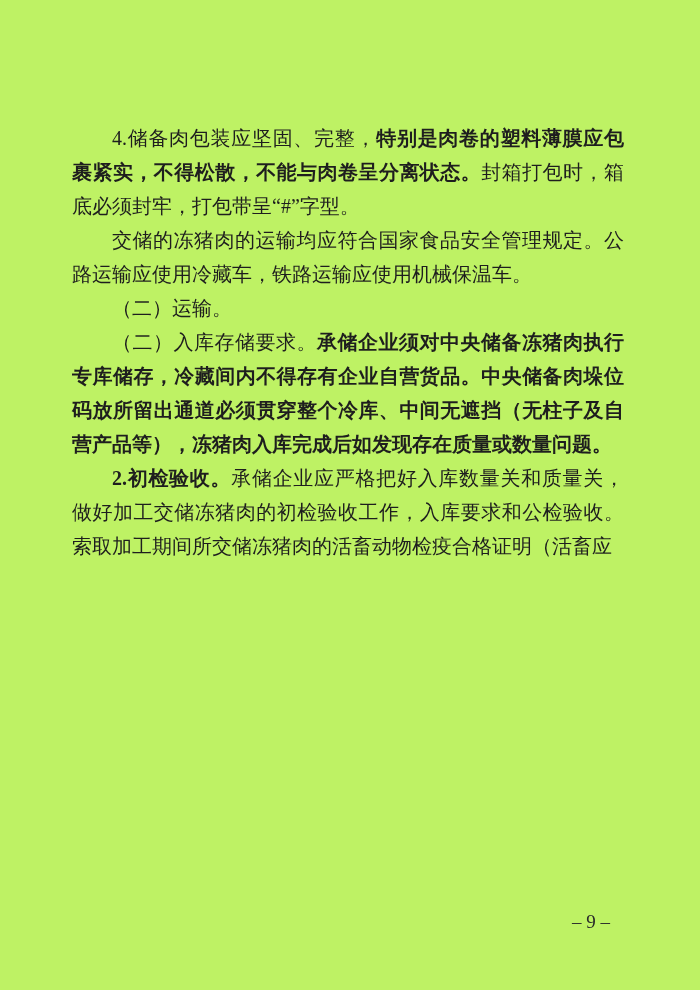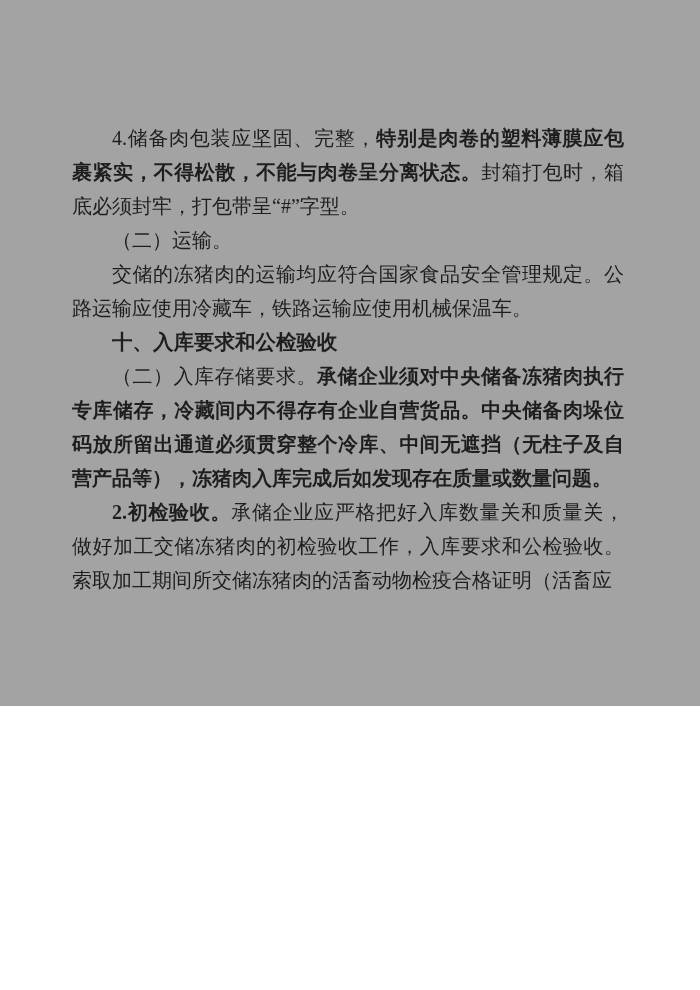--- a/index.html
+++ b/index.html
@@ -3,22 +3,22 @@
 <meta charset="utf-8">
 <style>
   html, body {
     margin: 0;
     padding: 0;
     background: #ffffff;
   }
   .page {
     position: relative;
     width: 700px;
-    height: 706px;
-    background: #a3a3a3;
+    height: 990px;
+    background: #bef264;
     overflow: hidden;
     font-family: "Liberation Serif", "DejaVu Serif", serif;
     color: #1e1e1e;
   }
   .content {
     position: absolute;
     left: 72px;
     top: 121px;
     width: 552px;
   }
@@ -48,25 +48,24 @@
   }
 </style>
 </head>
 <body>
 
 <div class="page">
   <div class="content">
 
     <p class="para"><span class="r">4.储备肉包装应坚固、完整，</span><span class="r b">特别是肉卷的塑料薄膜应包裹紧实，不得松散，不能与肉卷呈分离状态。</span><span class="r">封箱打包时，箱底必须封牢，打包带呈“#”字型。</span></p>
 
+    <p class="para"><span class="r">交储的冻猪肉的运输均应符合国家食品安全管理规定。公路运输应使用冷藏车，铁路运输应使用机械保温车。</span></p>
+
     <p class="para"><span class="r">（二）运输。</span></p>
 
-    <p class="para"><span class="r">交储的冻猪肉的运输均应符合国家食品安全管理规定。公路运输应使用冷藏车，铁路运输应使用机械保温车。</span></p>
-
-    <p class="para heading"><span class="r">十、入库要求和公检验收</span></p>
 
 
     <p class="para"><span class="r">（二）入库存储要求。</span><span class="r b">承储企业须对中央储备冻猪肉执行专库储存，冷藏间内不得存有企业自营货品。中央储备肉垛位码放所留出通道必须贯穿整个冷库、中间无遮挡（无柱子及自营产品等），冻猪肉入库完成后如发现存在质量或数量问题。</span></p>
 
 
     <p class="para"><span class="r b">2.初检验收。</span><span class="r">承储企业应严格把好入库数量关和质量关，做好加工交储冻猪肉的初检验收工作，入库要求和公检验收。索取加工期间所交储冻猪肉的活畜动物检疫合格证明（活畜应</span></p>
 
   </div>
 
   <div class="footer"><span>– 9 –</span></div>

